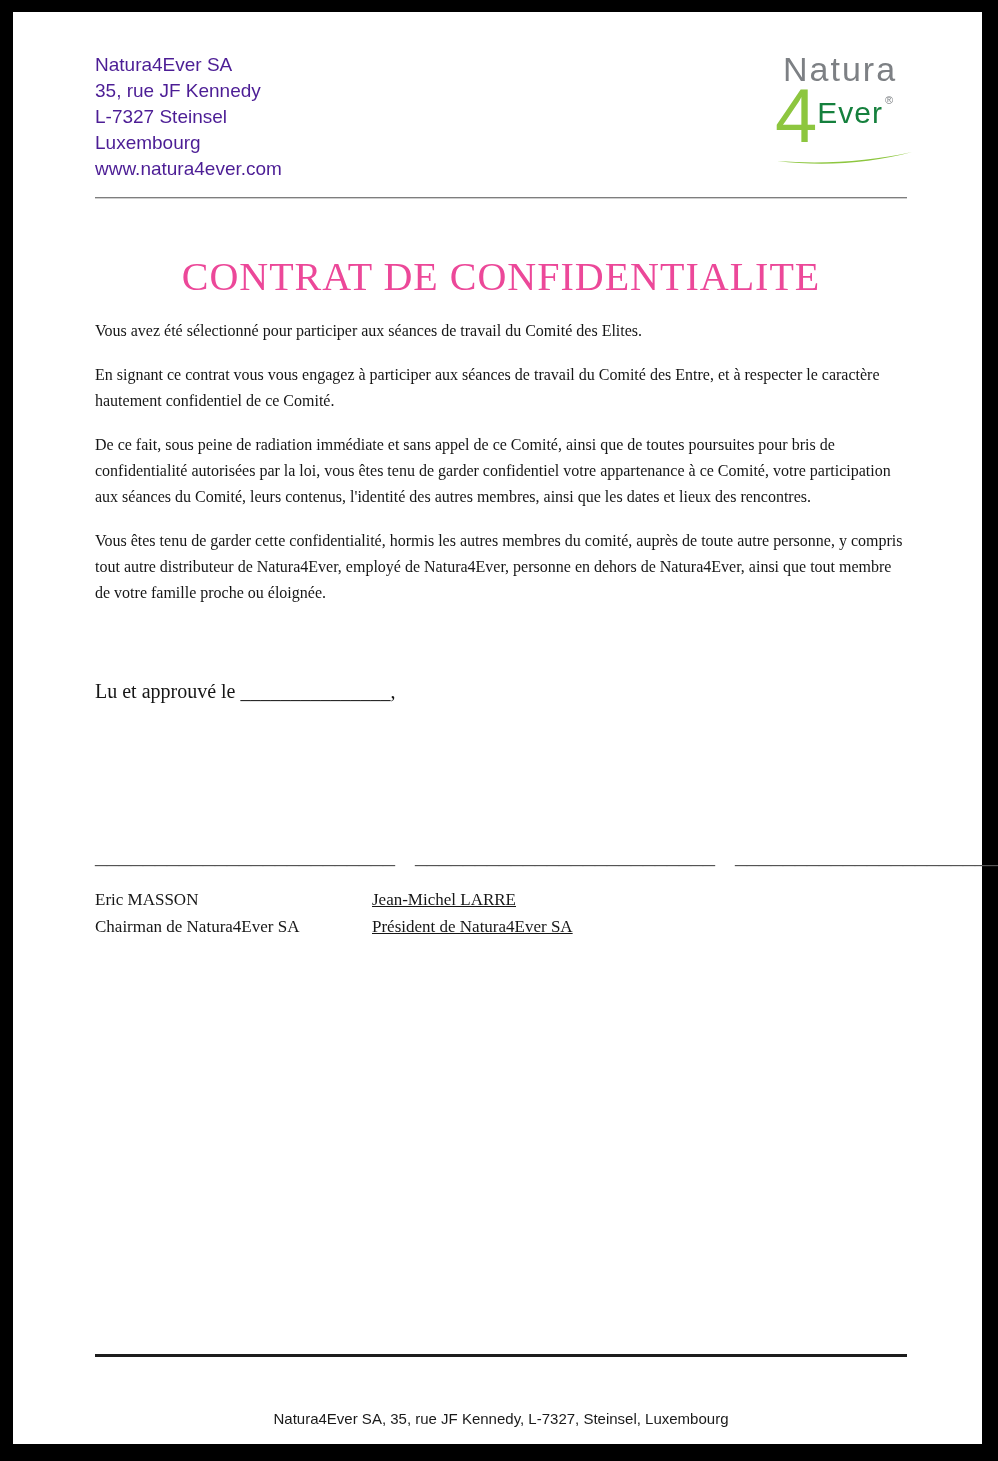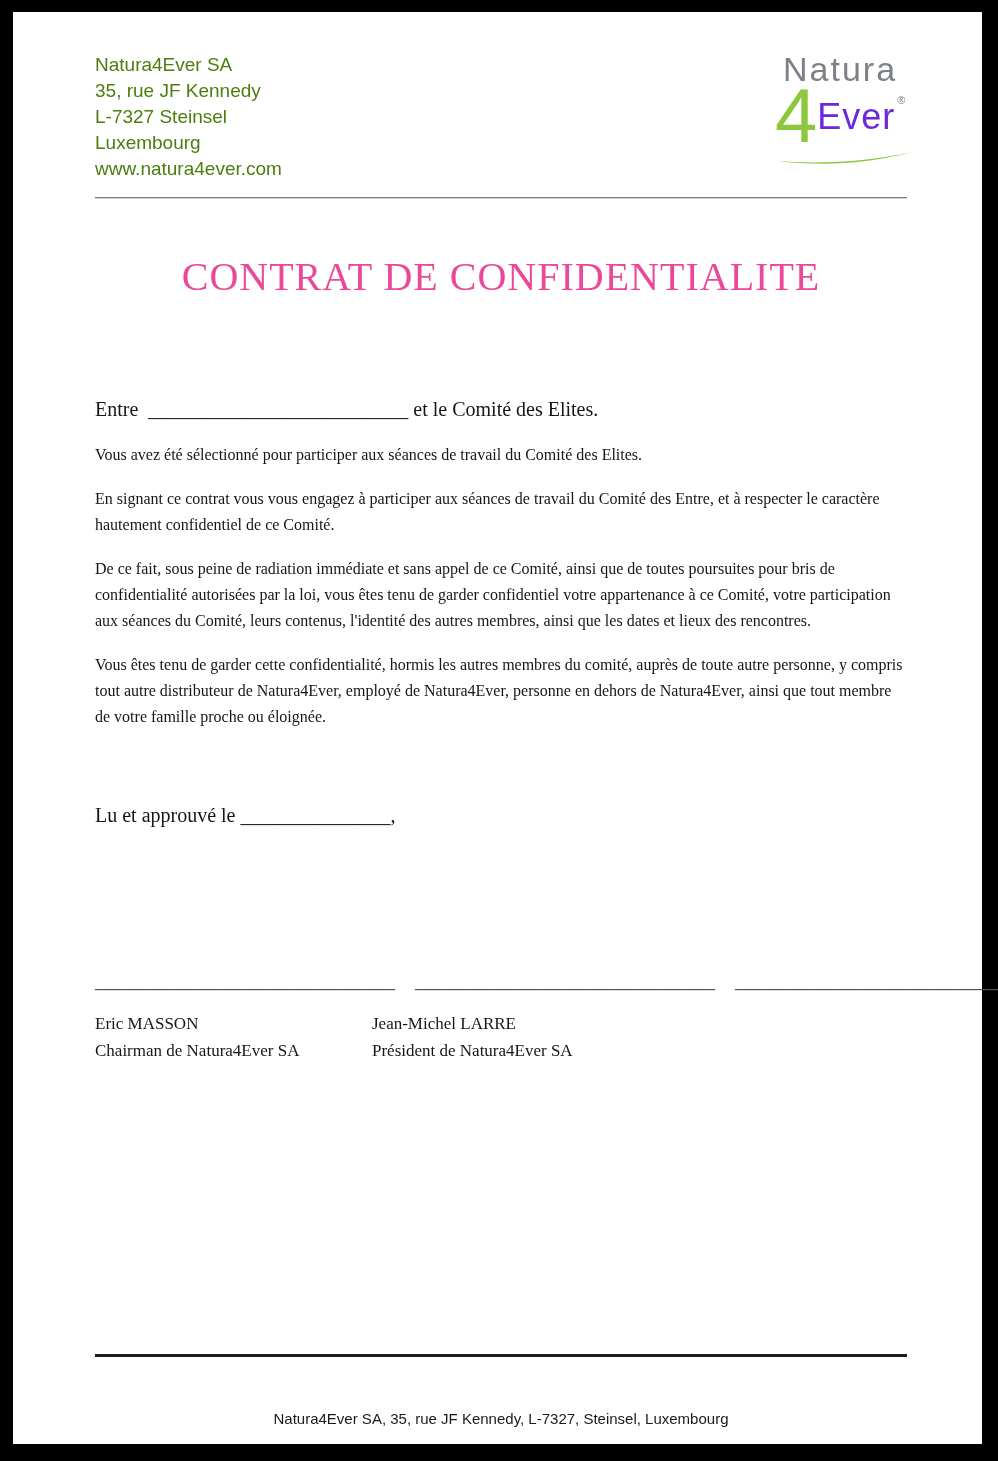--- a/index.html
+++ b/index.html
@@ -25,21 +25,21 @@
   .letterhead {
     display: flex;
     justify-content: space-between;
     align-items: flex-start;
     padding-top: 40px;
   }
   .address {
     font-family: "Liberation Sans", sans-serif;
     font-size: 19px;
     line-height: 26px;
-    color: #4d7c0f;
+    color: #4c1d95;
   }
   .logo {
     width: 140px;
     margin-right: -8px;
     margin-top: -2px;
   }
   .logo-natura {
     font-family: "Liberation Sans", "DejaVu Sans", sans-serif;
     font-size: 34px;
     letter-spacing: 2px;
@@ -52,23 +52,23 @@
     margin-top: -4px;
   }
   .logo-4 {
     font-family: "Liberation Sans", "DejaVu Sans", sans-serif;
     font-size: 76px;
     line-height: 0.82;
     font-weight: 400;
   }
   .logo-ever {
     font-family: "Liberation Sans", "DejaVu Sans", sans-serif;
-    font-size: 36px;
+    font-size: 30px;
     letter-spacing: 1px;
-    color: #6d28d9;
+    color: #15803d;
     margin-top: 11px;
   }
   .logo-reg {
     font-family: "Liberation Sans", sans-serif;
     font-size: 11px;
     color: #7d8084;
     margin-top: 9px;
     margin-left: 2px;
   }
   .logo-swoosh { display: block; margin-top: 3px; }
@@ -117,21 +117,21 @@
     color: #555;
     letter-spacing: 0;
   }
   .sig-names {
     display: flex;
     margin-top: 18px;
     font-size: 17px;
     line-height: 27px;
   }
   .sig-col-1 { width: 277px; }
-  .sig-col-2 { flex: 1; }
+  .sig-col-2 { flex: 1; text-decoration: underline; }
 
   
   .footer {
     position: absolute;
     left: 82px;
     right: 75px;
     top: 1342px;
   }
   .footer-rule { height: 3px; background: #1d1d1d; }
   .footer-text {
@@ -168,21 +168,20 @@
         <svg class="logo-swoosh" width="140" height="14" viewBox="0 0 140 14">
           <path d="M2 11 C 48 14.5, 95 11.5, 137 2 C 96 13.5, 47 16.5, 2 11 Z" fill="#8dc63f"></path>
         </svg>
       </div>
     </div>
 
     <div class="header-rule"></div>
 
     <h1 class="doc-title">CONTRAT DE CONFIDENTIALITE</h1>
 
-    <p class="entre-line">Entre  __________________________ et le Comité des Elites.</p>
 
     <p class="para">Vous avez été sélectionné pour participer aux séances de travail du Comité des Elites.</p>
     <p class="para">En signant ce contrat vous vous engagez à participer aux séances de travail du Comité des Entre, et à respecter le caractère hautement confidentiel de ce Comité.</p>
     <p class="para">De ce fait, sous peine de radiation immédiate et sans appel de ce Comité, ainsi que de toutes poursuites pour bris de confidentialité autorisées par la loi, vous êtes tenu de garder confidentiel votre appartenance à ce Comité, votre participation aux séances du Comité, leurs contenus, l'identité des autres membres, ainsi que les dates et lieux des rencontres.</p>
     <p class="para">Vous êtes tenu de garder cette confidentialité, hormis les autres membres du comité, auprès de toute autre personne, y compris tout autre distributeur de Natura4Ever, employé de Natura4Ever, personne en dehors de Natura4Ever, ainsi que tout membre de votre famille proche ou éloignée.</p>
 
     <p class="approval-line">Lu et approuvé le _______________,</p>
 
     <div class="sig-lines">
       <span>_________________________</span>

